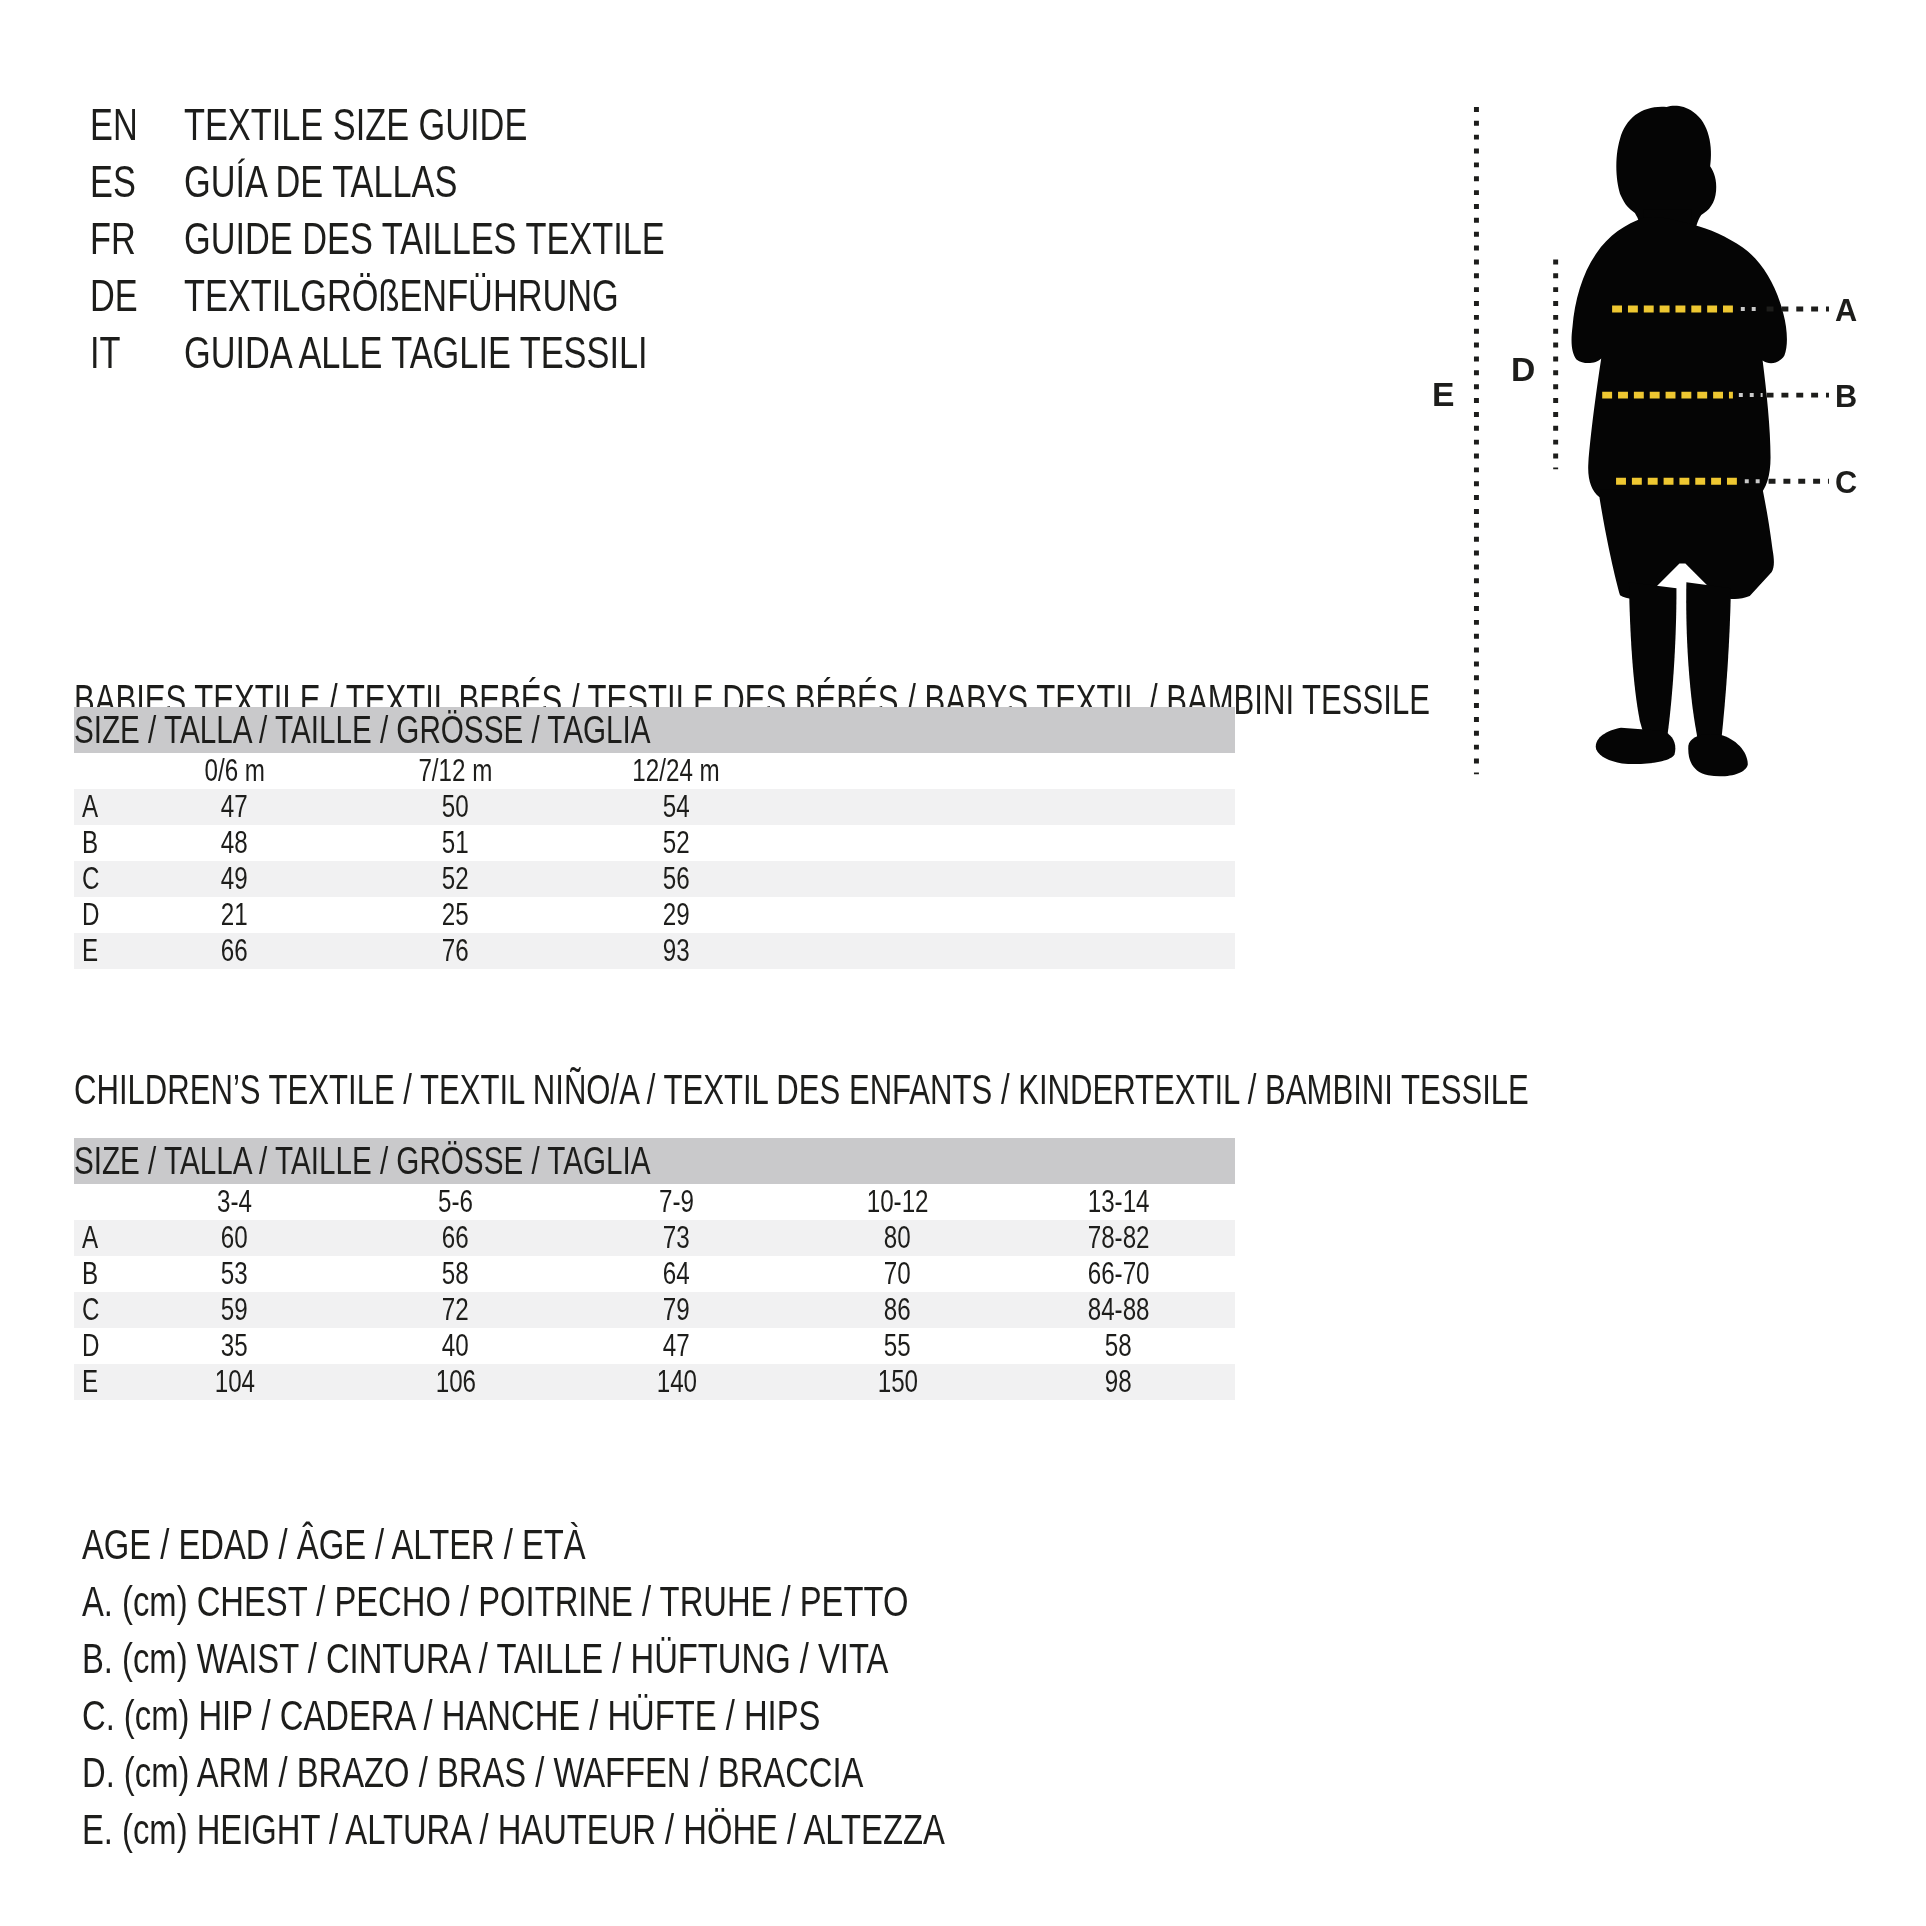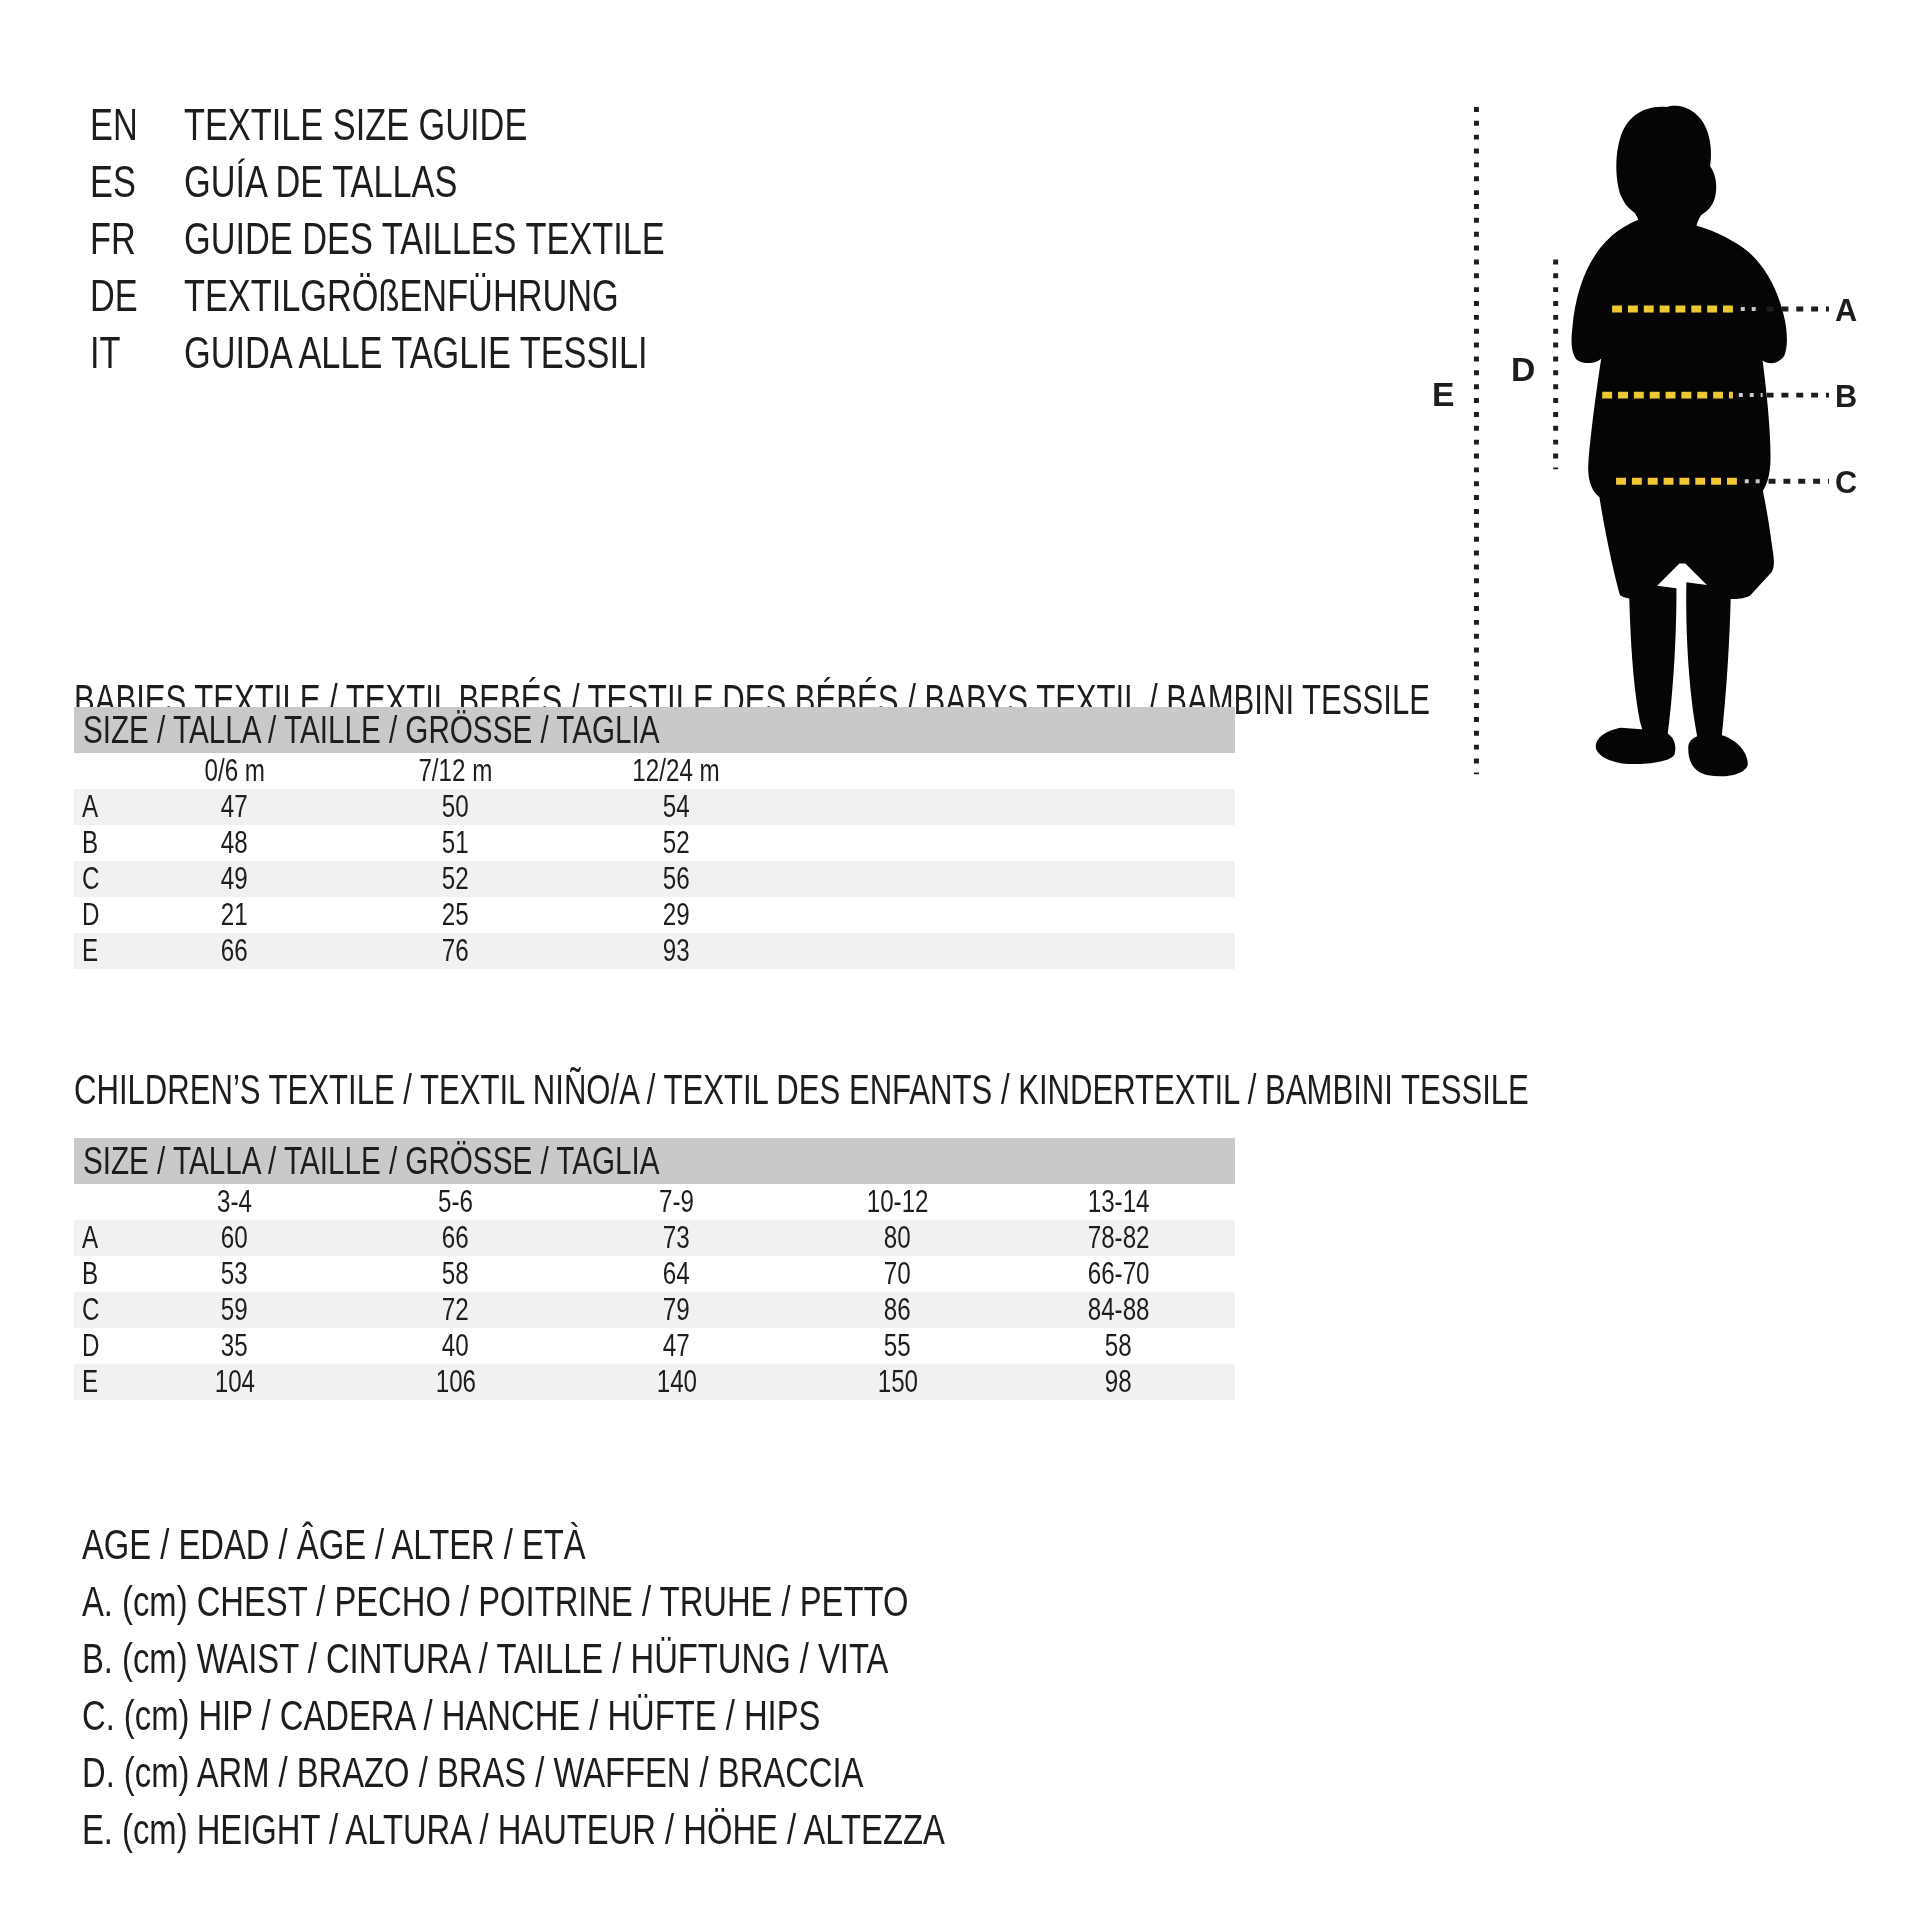--- a/index.html
+++ b/index.html
@@ -18,21 +18,21 @@
 
   
   .section-title{position:absolute;left:74px;height:44px;font-size:42px;display:flex;align-items:center;}
   #babies-title{top:678px;}
   #children-title{top:1068px;}
 
   
   .size-table{position:absolute;left:74px;width:1161px;}
   #babies-table{top:707px;}
   #children-table{top:1138px;}
-  .t-sizebar{height:46px;background:#c9c9cb;display:flex;align-items:center;padding-left:9px;box-sizing:border-box;font-size:38px;}
+  .t-sizebar{height:46px;background:#c9c9cb;display:flex;align-items:center;box-sizing:border-box;font-size:38px;}
   .t-row{height:36px;display:flex;align-items:center;font-size:31px;}
   .t-row.stripe{background:#f1f1f2;}
   .t-label{width:50px;flex:0 0 50px;padding-left:8px;box-sizing:border-box;text-align:left;}
   .t-cell{width:221px;flex:0 0 221px;text-align:center;}
 
   
   #legend-block{position:absolute;left:74px;top:1516px;font-size:42px;margin-left:8px;}
   .legend-row{height:57px;display:flex;align-items:center;}
 
   

